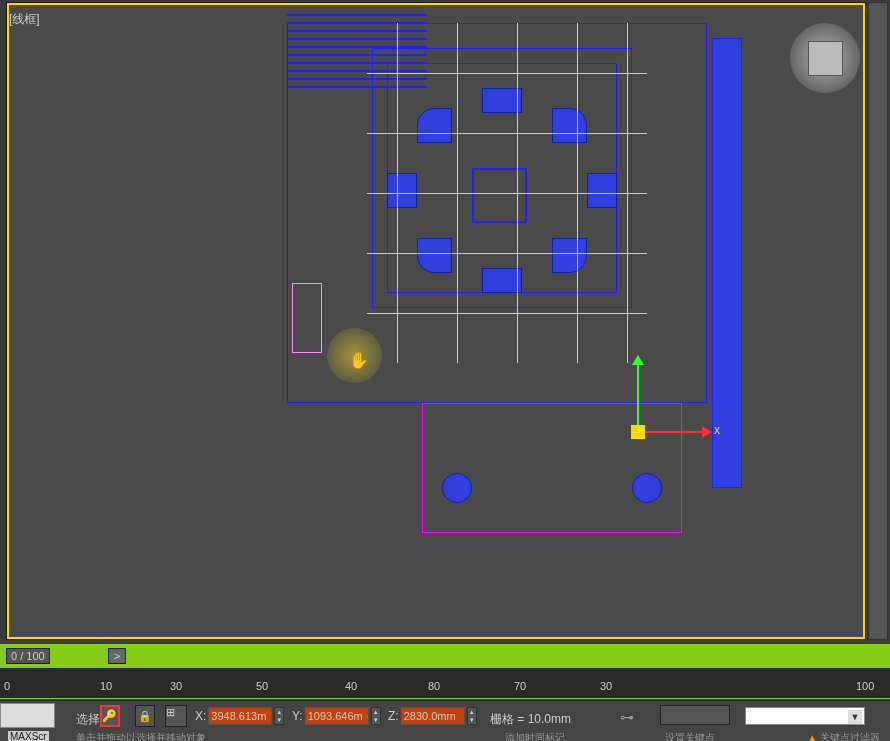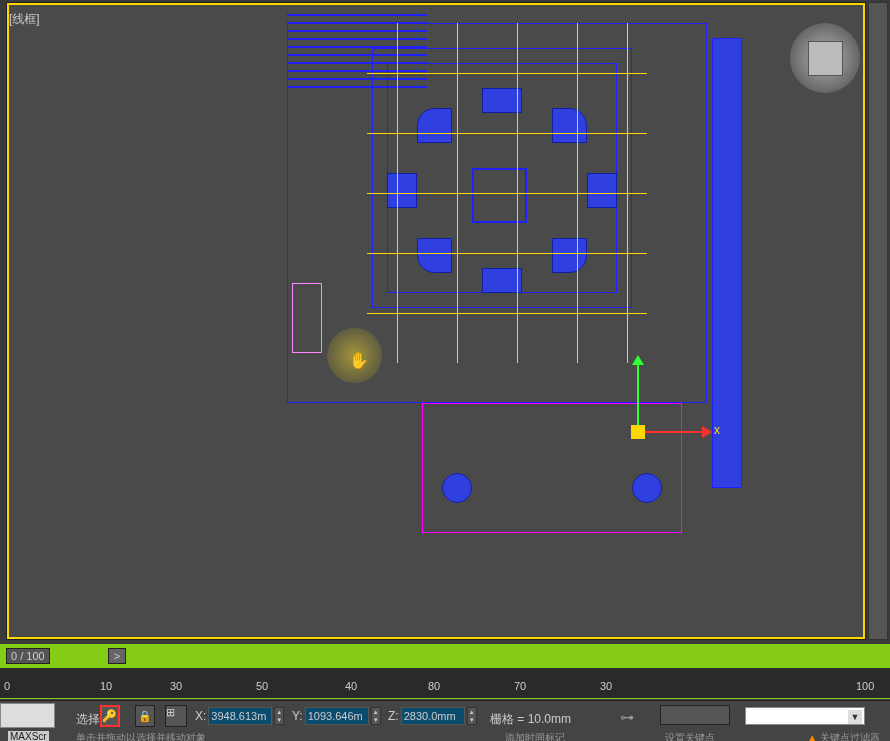--- a/index.html
+++ b/index.html
@@ -297,21 +297,21 @@
       align-items: center;
       gap: 2px;
     }
     .coord-x { left: 195px; }
     .coord-y { left: 292px; }
     .coord-z { left: 388px; }
     .coord-label { color: #ccc; font-size: 12px; }
     .coord-input {
       width: 64px;
       height: 18px;
-      background: #0c4a6e;
+      background: #c2410c;
       border: 1px solid #555;
       color: #ccc;
       font-size: 11px;
       padding: 0 2px;
     }
     .spinner {
       width: 10px;
       height: 18px;
       background: #555;
       border: 1px solid #333;

